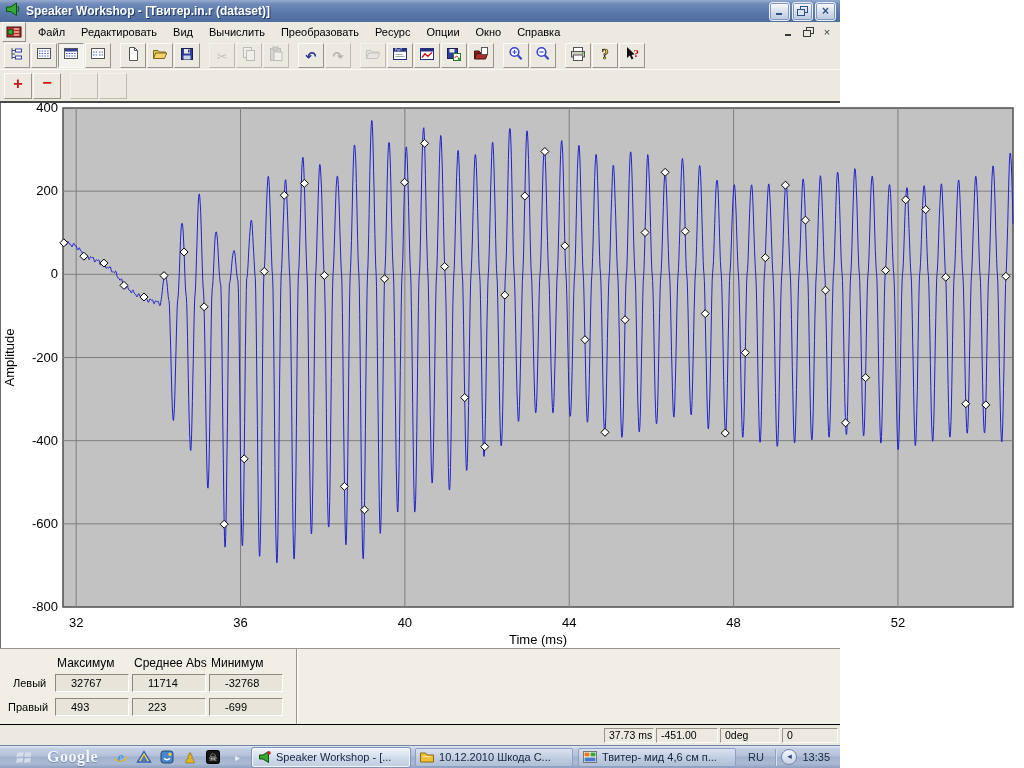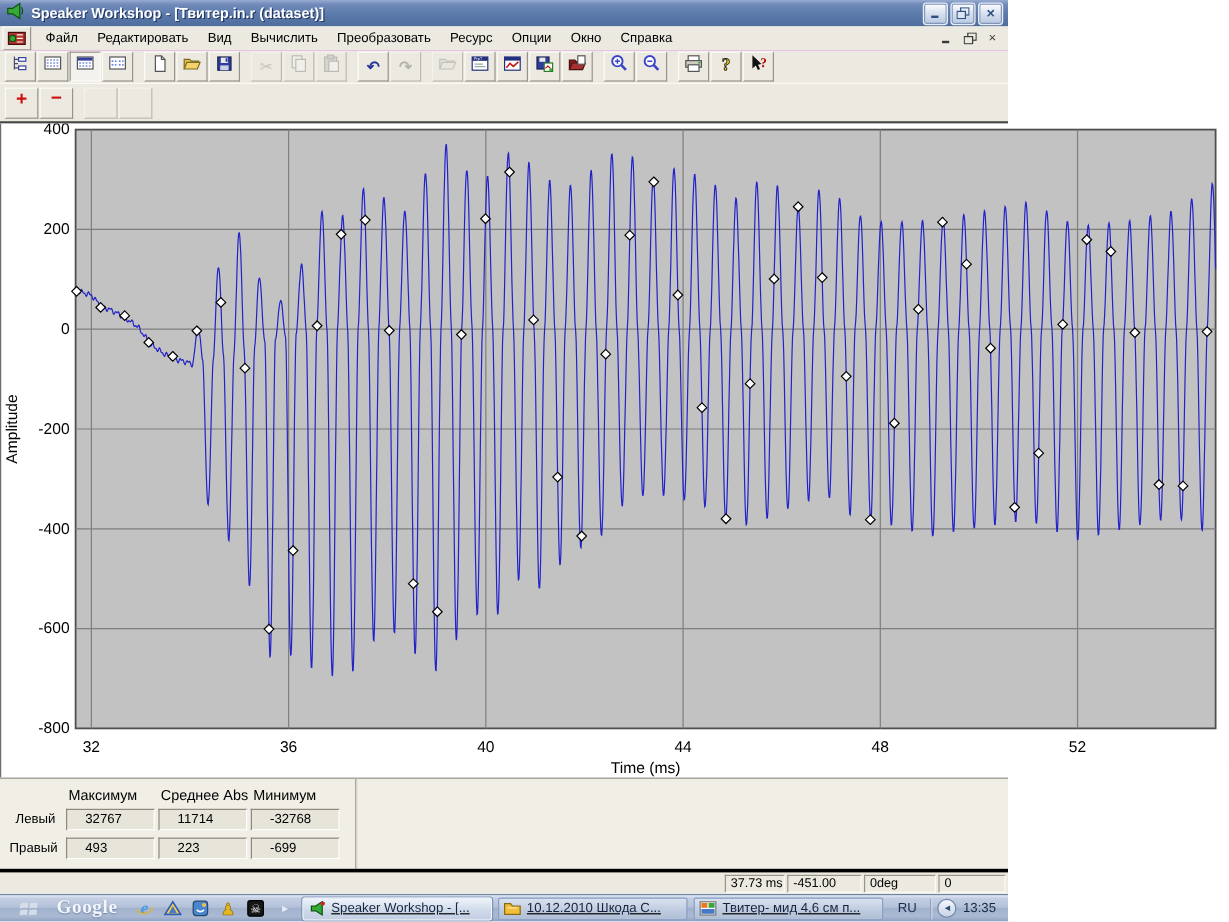--- a/index.html
+++ b/index.html
@@ -55,21 +55,21 @@
   .stats-head{position:absolute;top:7px;font-size:12px;color:#000;}
   .stats-label{position:absolute;font-size:11px;color:#000;}
   .stats-box{position:absolute;width:74px;height:18px;background:#e7e4da;
     border:1px solid;border-color:#8e897d #ffffff #ffffff #8e897d;
     font-size:11px;line-height:17px;padding-left:15px;box-sizing:border-box;color:#000;}
   .stats-divider{position:absolute;left:296px;top:0;bottom:0;width:1px;background:#99948a;
     border-right:1px solid #fff;}
 
   
   .statusbar{position:absolute;top:724px;left:0;right:0;height:21px;background:#ece9e1;
-    border-top:3px solid #000000;display:flex;align-items:center;justify-content:flex-end;
+    border-top:1px solid #000000;display:flex;align-items:center;justify-content:flex-end;
     padding-right:2px;box-sizing:border-box;}
   .sb-cell{height:15px;border:1px solid;border-color:#99948a #fbfaf6 #fbfaf6 #99948a;
     font-size:10.5px;line-height:13px;padding-left:4px;margin-left:2px;background:#ece9e1;
     box-sizing:border-box;color:#000;white-space:nowrap;overflow:hidden;}
 
   
   .taskbar{position:absolute;top:745px;left:0;right:0;height:23px;
     background:linear-gradient(180deg,#e2e9f4 0%,#c4cfe3 12%,#b3c1d9 45%,#a1b2cd 50%,#abbad3 80%,#8da0c1 100%);
     border-top:1px solid #6f83a6;display:flex;align-items:center;box-sizing:border-box;padding:0 4px;}
   .win-flag{margin:0 6px 0 12px;display:flex;align-items:center;}
@@ -464,21 +464,21 @@
           </svg>
         </span>
         <span class="ql-icon">
           <svg width="16" height="16" viewBox="0 0 16 16">
             <rect x="1.5" y="1.5" width="13" height="13" rx="2" fill="#161616" stroke="#000"></rect>
             <text x="8" y="12" text-anchor="middle" font-size="10" fill="#eee">☠</text>
           </svg>
         </span>
       </span>
     <span class="ql-arrow">▸</span>
-    <span id="task-buttons" style="display:flex;align-items:center;text-decoration:underline;">
+    <span id="task-buttons" style="display:flex;align-items:center;">
         <div class="task-btn active">
           <span style="display: flex;">
             <svg width="16" height="16" viewBox="0 0 16 16">
               <path d="M12.5 2.5 L7 6 H3.5 v4 h3.5 l5.5 3.5 z" fill="#35a835" stroke="#0c520c"></path>
               <circle cx="13" cy="4" r="1.8" fill="#c22"></circle>
             </svg>
           </span>
           <span>Speaker Workshop - [...</span>
         </div>
         <div class="task-btn">

